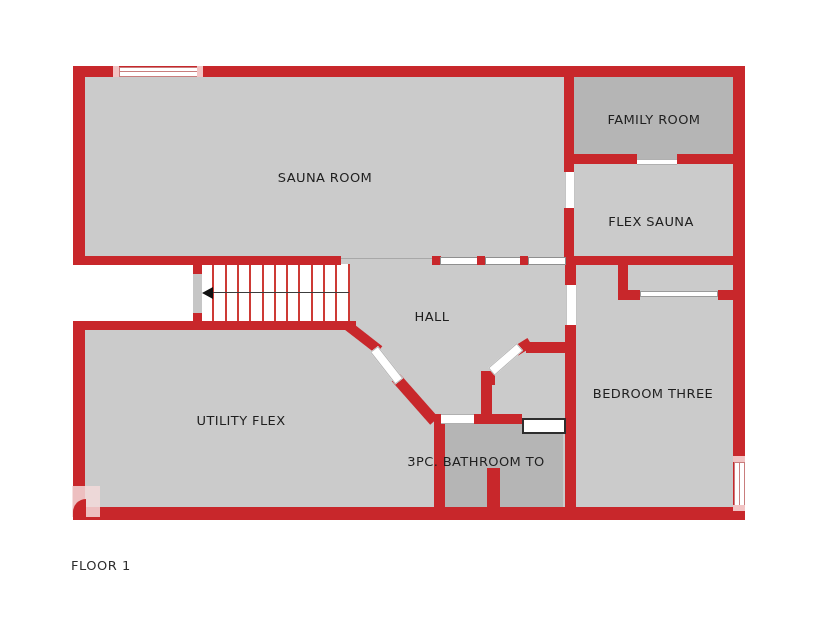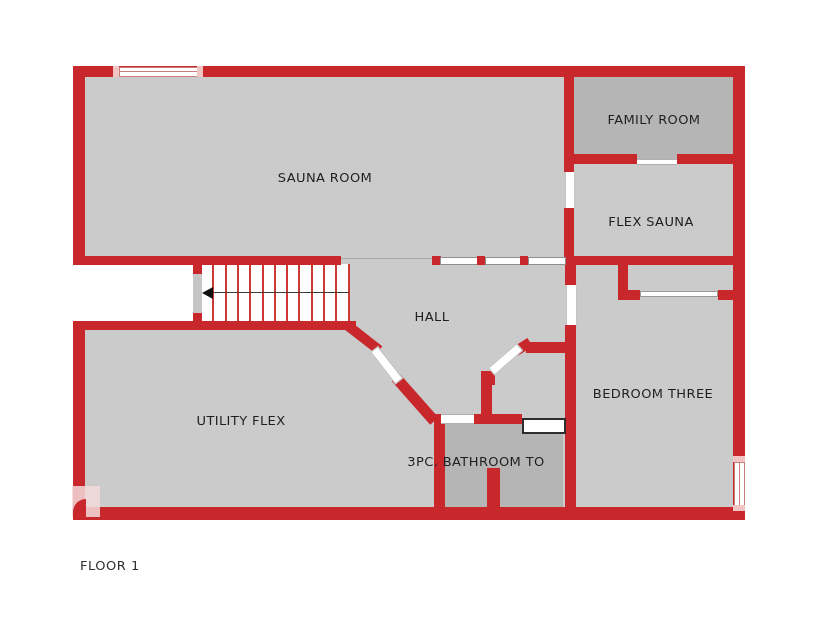--- a/index.html
+++ b/index.html
@@ -113,15 +113,15 @@
   <div class="abs corner-arc" style="left:73px;top:499px;width:13px;height:18px;"></div>
 
   <div class="label" style="left:325px;top:177px;">SAUNA ROOM</div>
   <div class="label" style="left:654px;top:119px;">FAMILY ROOM</div>
   <div class="label" style="left:651px;top:221px;">FLEX SAUNA</div>
   <div class="label" style="left:432px;top:316px;">HALL</div>
   <div class="label" style="left:241px;top:420px;">UTILITY FLEX</div>
   <div class="label" style="left:653px;top:393px;">BEDROOM THREE</div>
   <div class="label" style="left:476px;top:461px;">3PC. BATHROOM TO</div>
 
-  <div class="floor-label" style="left:80px;top:558px;text-align:right;">FLOOR 1</div>
+  <div class="floor-label" style="left:71px;top:558px;text-align:right;">FLOOR 1</div>
 
 </div>
 
 </body></html>

